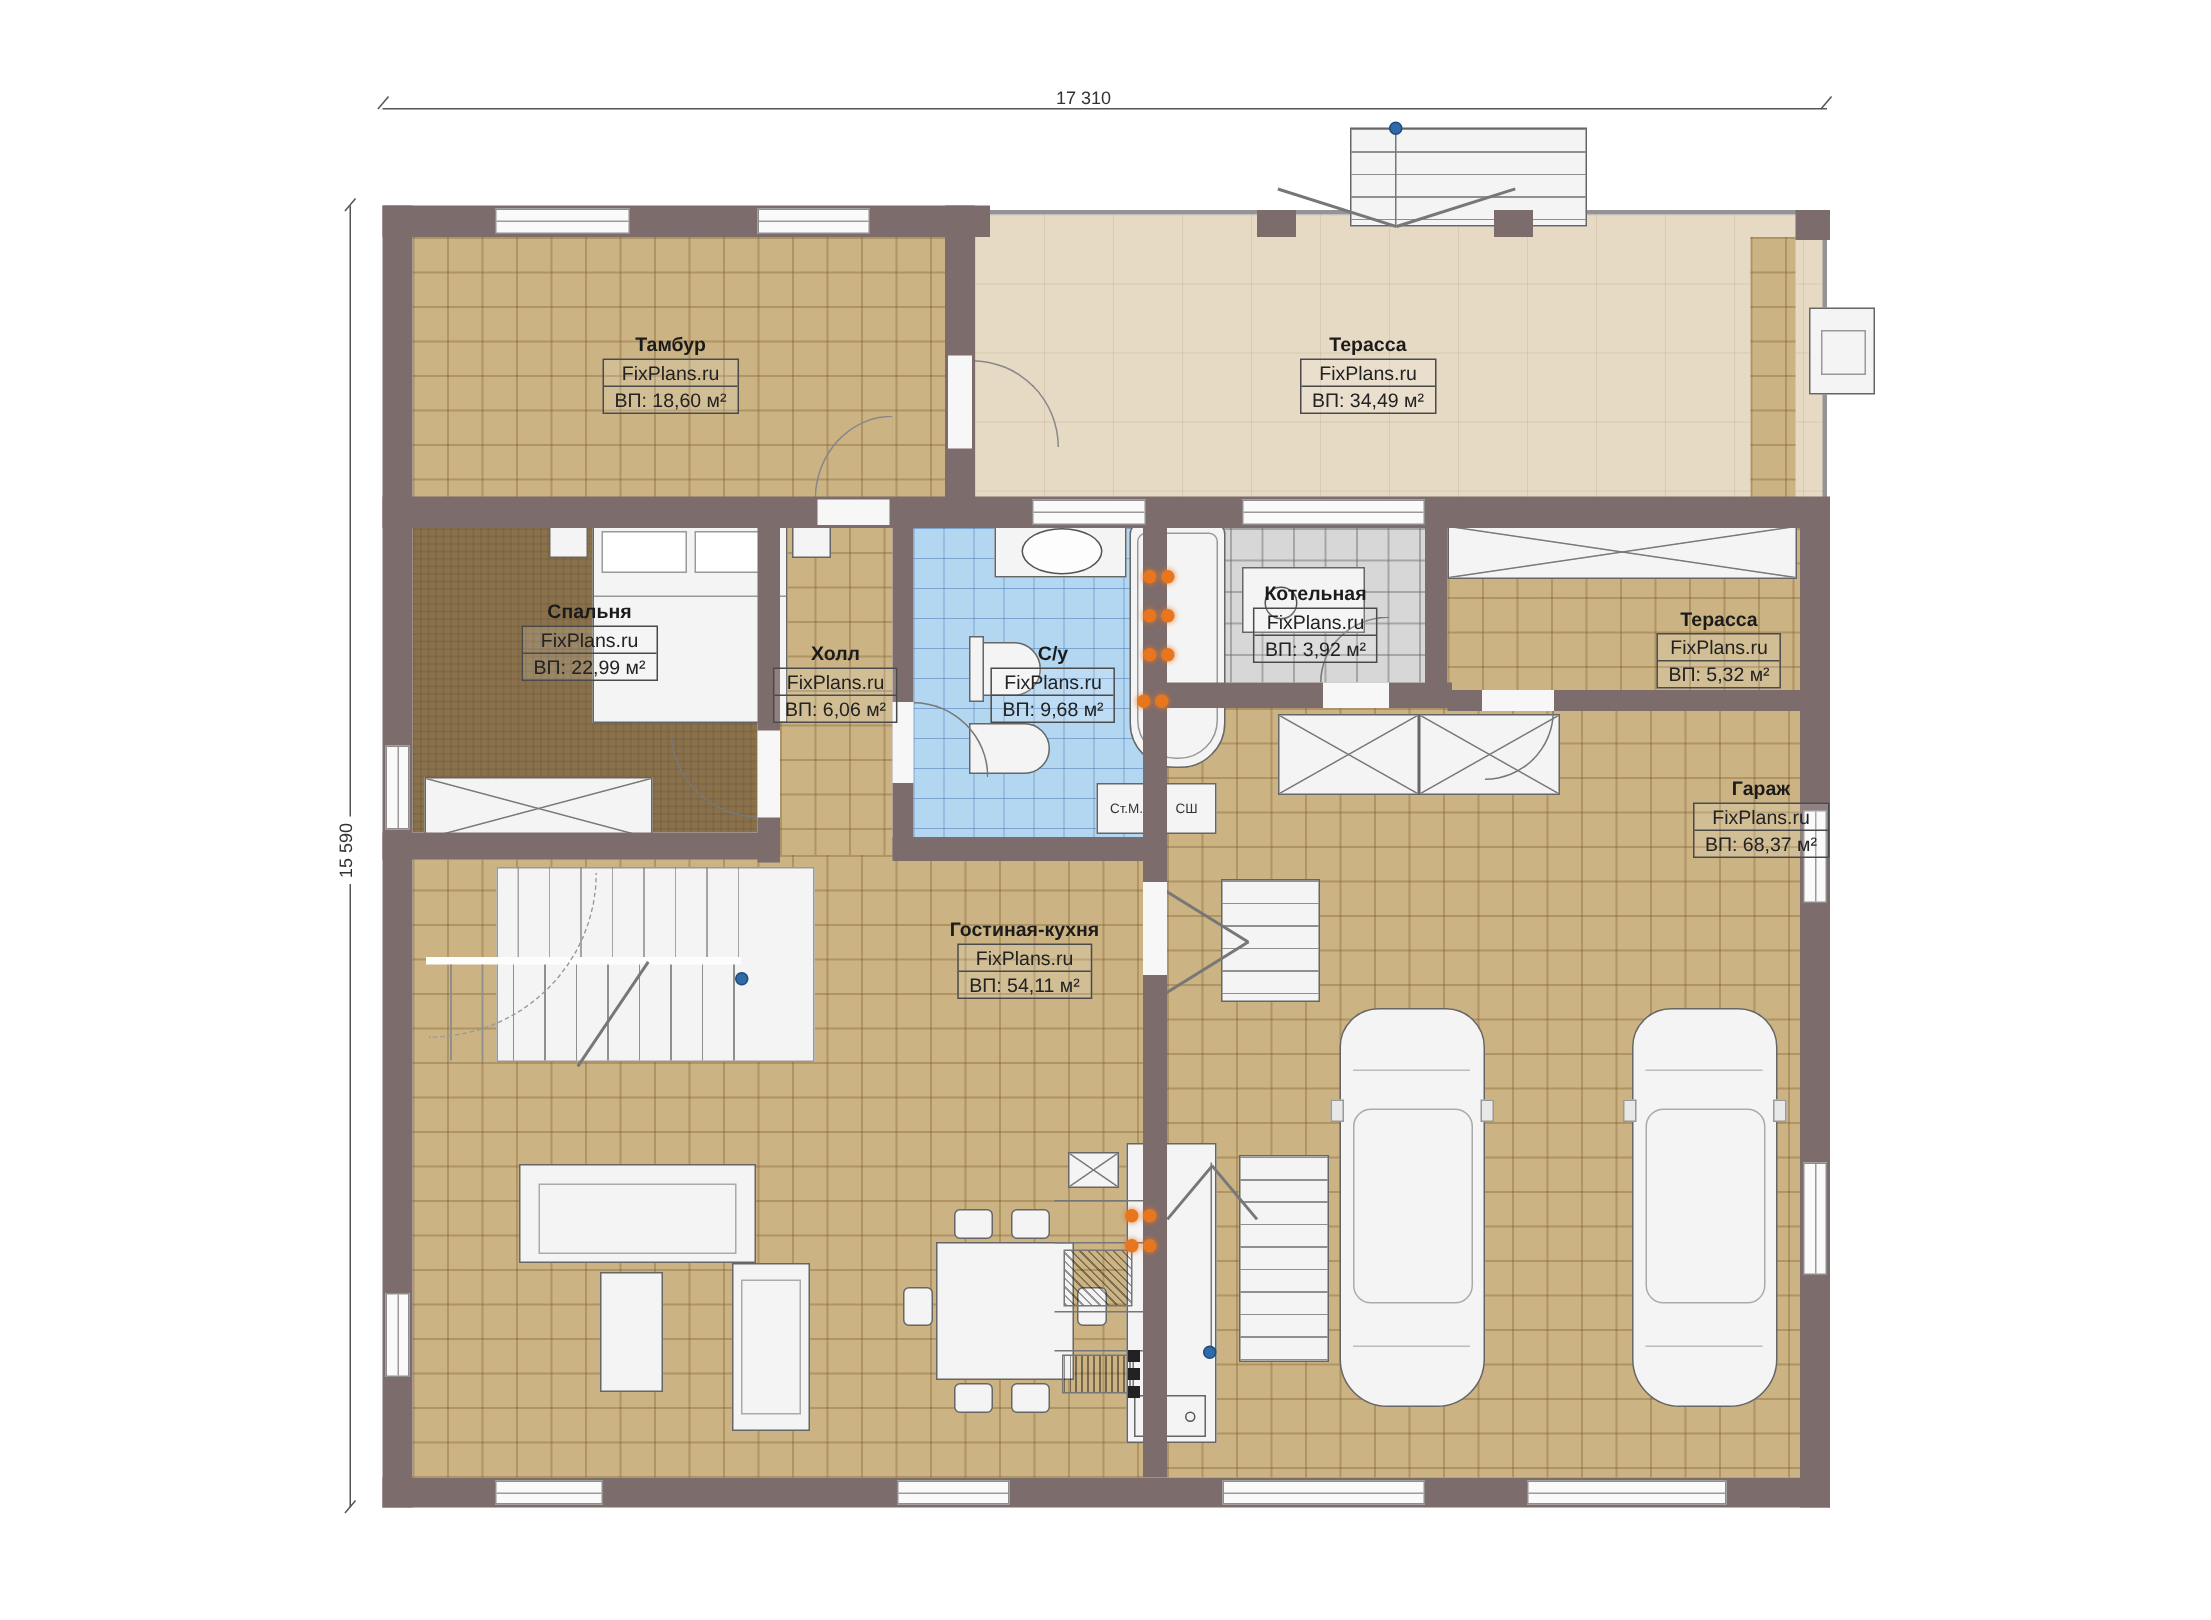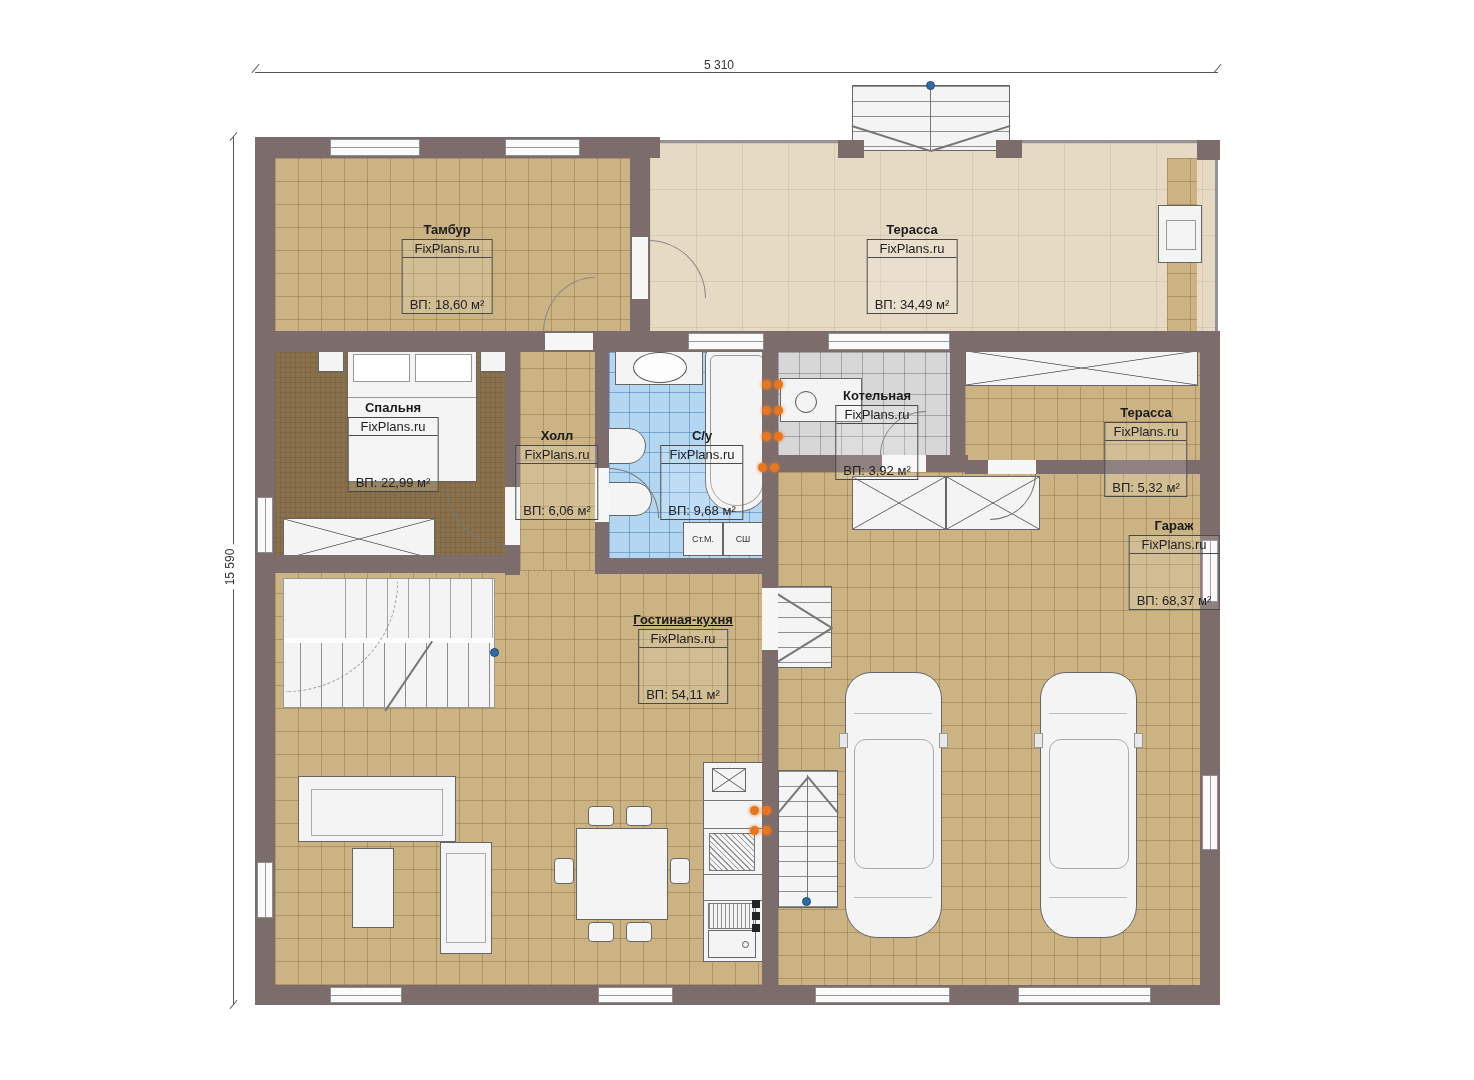--- a/index.html
+++ b/index.html
@@ -20,54 +20,54 @@
     background-size:20px 20px;}
   .grey{background-color:#d7d7d7;background-image:
     linear-gradient(rgba(105,105,105,.45) 1px,transparent 1px),
     linear-gradient(90deg,rgba(105,105,105,.45) 1px,transparent 1px);
     background-size:21px 21px;}
   .bedf{background-color:#8a714b;background-image:
     linear-gradient(rgba(0,0,0,.07) 1px,transparent 1px),
     linear-gradient(90deg,rgba(0,0,0,.07) 1px,transparent 1px);
     background-size:5px 5px;}
   .wall{background:#7d6c6c;z-index:20;}
-  .fw{background:#f4f4f4;border:1px solid #666;z-index:10;box-sizing:border-box;}
+  .fw{background:#f4f4f4;border:1px solid #666;z-index:10;box-sizing:border-box;margin-left:48px;}
   .xbox{background-color:#f4f4f4;border:1px solid #666;z-index:10;box-sizing:border-box;background-image:
     linear-gradient(to top right,transparent calc(50% - .8px),#7a7a7a calc(50% - .2px),#7a7a7a calc(50% + .2px),transparent calc(50% + .8px)),
     linear-gradient(to bottom right,transparent calc(50% - .8px),#7a7a7a calc(50% - .2px),#7a7a7a calc(50% + .2px),transparent calc(50% + .8px));}
   .winh{background:#fafafa;border:1px solid #8e8e8e;z-index:22;box-sizing:border-box;
     background-image:linear-gradient(#9a9a9a,#9a9a9a);background-repeat:no-repeat;background-position:center;background-size:100% 1px;}
   .winv{background:#fafafa;border:1px solid #8e8e8e;z-index:22;box-sizing:border-box;
     background-image:linear-gradient(#9a9a9a,#9a9a9a);background-repeat:no-repeat;background-position:center;background-size:1px 100%;}
   .open{background:#f7f7f7;z-index:22;}
   .dline{position:absolute;height:1.5px;background:#777;transform-origin:0 50%;z-index:11;}
   .tr-h{background-image:repeating-linear-gradient(to bottom,#8f8f8f 0 1px,transparent 1px 15px);}
   .tr-v{background-image:repeating-linear-gradient(to right,#8f8f8f 0 1px,transparent 1px 21px);}
   .tr-vd{background-image:repeating-linear-gradient(to right,rgba(130,130,130,.7) 0 1px,transparent 1px 21px);}
   .room-label{position:absolute;transform:translateX(-50%);text-align:center;z-index:30;}
   .rl-name{font-weight:bold;font-size:13px;color:#1b1b1b;margin-bottom:2px;white-space:nowrap;}
   .rl-box{display:inline-block;border:1px solid #4a4a4a;font-size:13px;color:#222;background:rgba(255,255,255,.15);}
   .rl-brand{border-bottom:1px solid #4a4a4a;padding:1px 7px;white-space:nowrap;}
-  .rl-area{padding:1px 7px;white-space:nowrap;margin-top:38px;}
+  .rl-area{padding:1px 7px;white-space:nowrap;}
   .bdot{width:9px;height:9px;border-radius:50%;background:#2f6ba8;border:1px solid #1d4b7a;z-index:24;box-sizing:border-box;}
   .rad{display:flex;gap:3px;z-index:24;}
   .rad b{width:9px;height:9px;border-radius:50%;background:#e8761e;box-shadow:0 0 3px 1px rgba(232,118,30,.55);}
   .arc{box-sizing:border-box;z-index:14;}
   .dim{font-size:12px;color:#333;background:#fff;padding:0 4px;z-index:6;}
   .dimline{background:#555;z-index:5;}
   .hatch45{background-image:repeating-linear-gradient(45deg,rgba(0,0,0,.38) 0 1px,transparent 1px 4px);}
   .hatch90{background-image:repeating-linear-gradient(90deg,rgba(0,0,0,.42) 0 1px,transparent 1px 4px);}
 </style>
 </head>
 <body>
 
 <div id="canvas">
 
   <div class="abs dimline" style="left:255px;top:72px;width:963px;height:1px;"></div>
-  <div class="abs dim" style="left:700px;top:58px;">5 310</div>
+  <div class="abs dim" style="left:700px;top:58px;">17 310</div>
   <div class="abs dimline" style="left:250px;top:68px;width:11px;height:1px;transform:rotate(-50deg);"></div>
   <div class="abs dimline" style="left:1212px;top:68px;width:11px;height:1px;transform:rotate(-50deg);"></div>
   <div class="abs dimline" style="left:233px;top:137px;width:1px;height:868px;"></div>
   <div class="abs dim" style="left:208px;top:560px;transform:rotate(-90deg);transform-origin:center;">15 590</div>
   <div class="abs dimline" style="left:228px;top:136px;width:11px;height:1px;transform:rotate(-50deg);"></div>
   <div class="abs dimline" style="left:228px;top:1004px;width:11px;height:1px;transform:rotate(-50deg);"></div>
 
   <div class="abs tan" style="left:275px;top:158px;width:355px;height:174px;z-index:1;"></div>
   <div class="abs terr" style="left:650px;top:143px;width:568px;height:202px;z-index:1;"></div>
   <div class="abs tan" style="left:1167px;top:158px;width:30px;height:187px;z-index:2;"></div>
@@ -285,18 +285,18 @@
     <div class="rl-box"><div class="rl-brand">FixPlans.ru</div><div class="rl-area">ВП: 3,92 м²</div></div>
   </div>
   <div class="room-label" style="left:1146px;top:405px;">
     <div class="rl-name">Терасса</div>
     <div class="rl-box"><div class="rl-brand">FixPlans.ru</div><div class="rl-area">ВП: 5,32 м²</div></div>
   </div>
   <div class="room-label" style="left:1174px;top:518px;">
     <div class="rl-name">Гараж</div>
     <div class="rl-box"><div class="rl-brand">FixPlans.ru</div><div class="rl-area">ВП: 68,37 м²</div></div>
   </div>
-  <div class="room-label" style="left:683px;top:612px;text-decoration:underline;">
+  <div class="room-label" style="left:683px;top:612px;">
     <div class="rl-name">Гостиная-кухня</div>
     <div class="rl-box"><div class="rl-brand">FixPlans.ru</div><div class="rl-area">ВП: 54,11 м²</div></div>
   </div>
 
 </div>
 
 </body></html>

